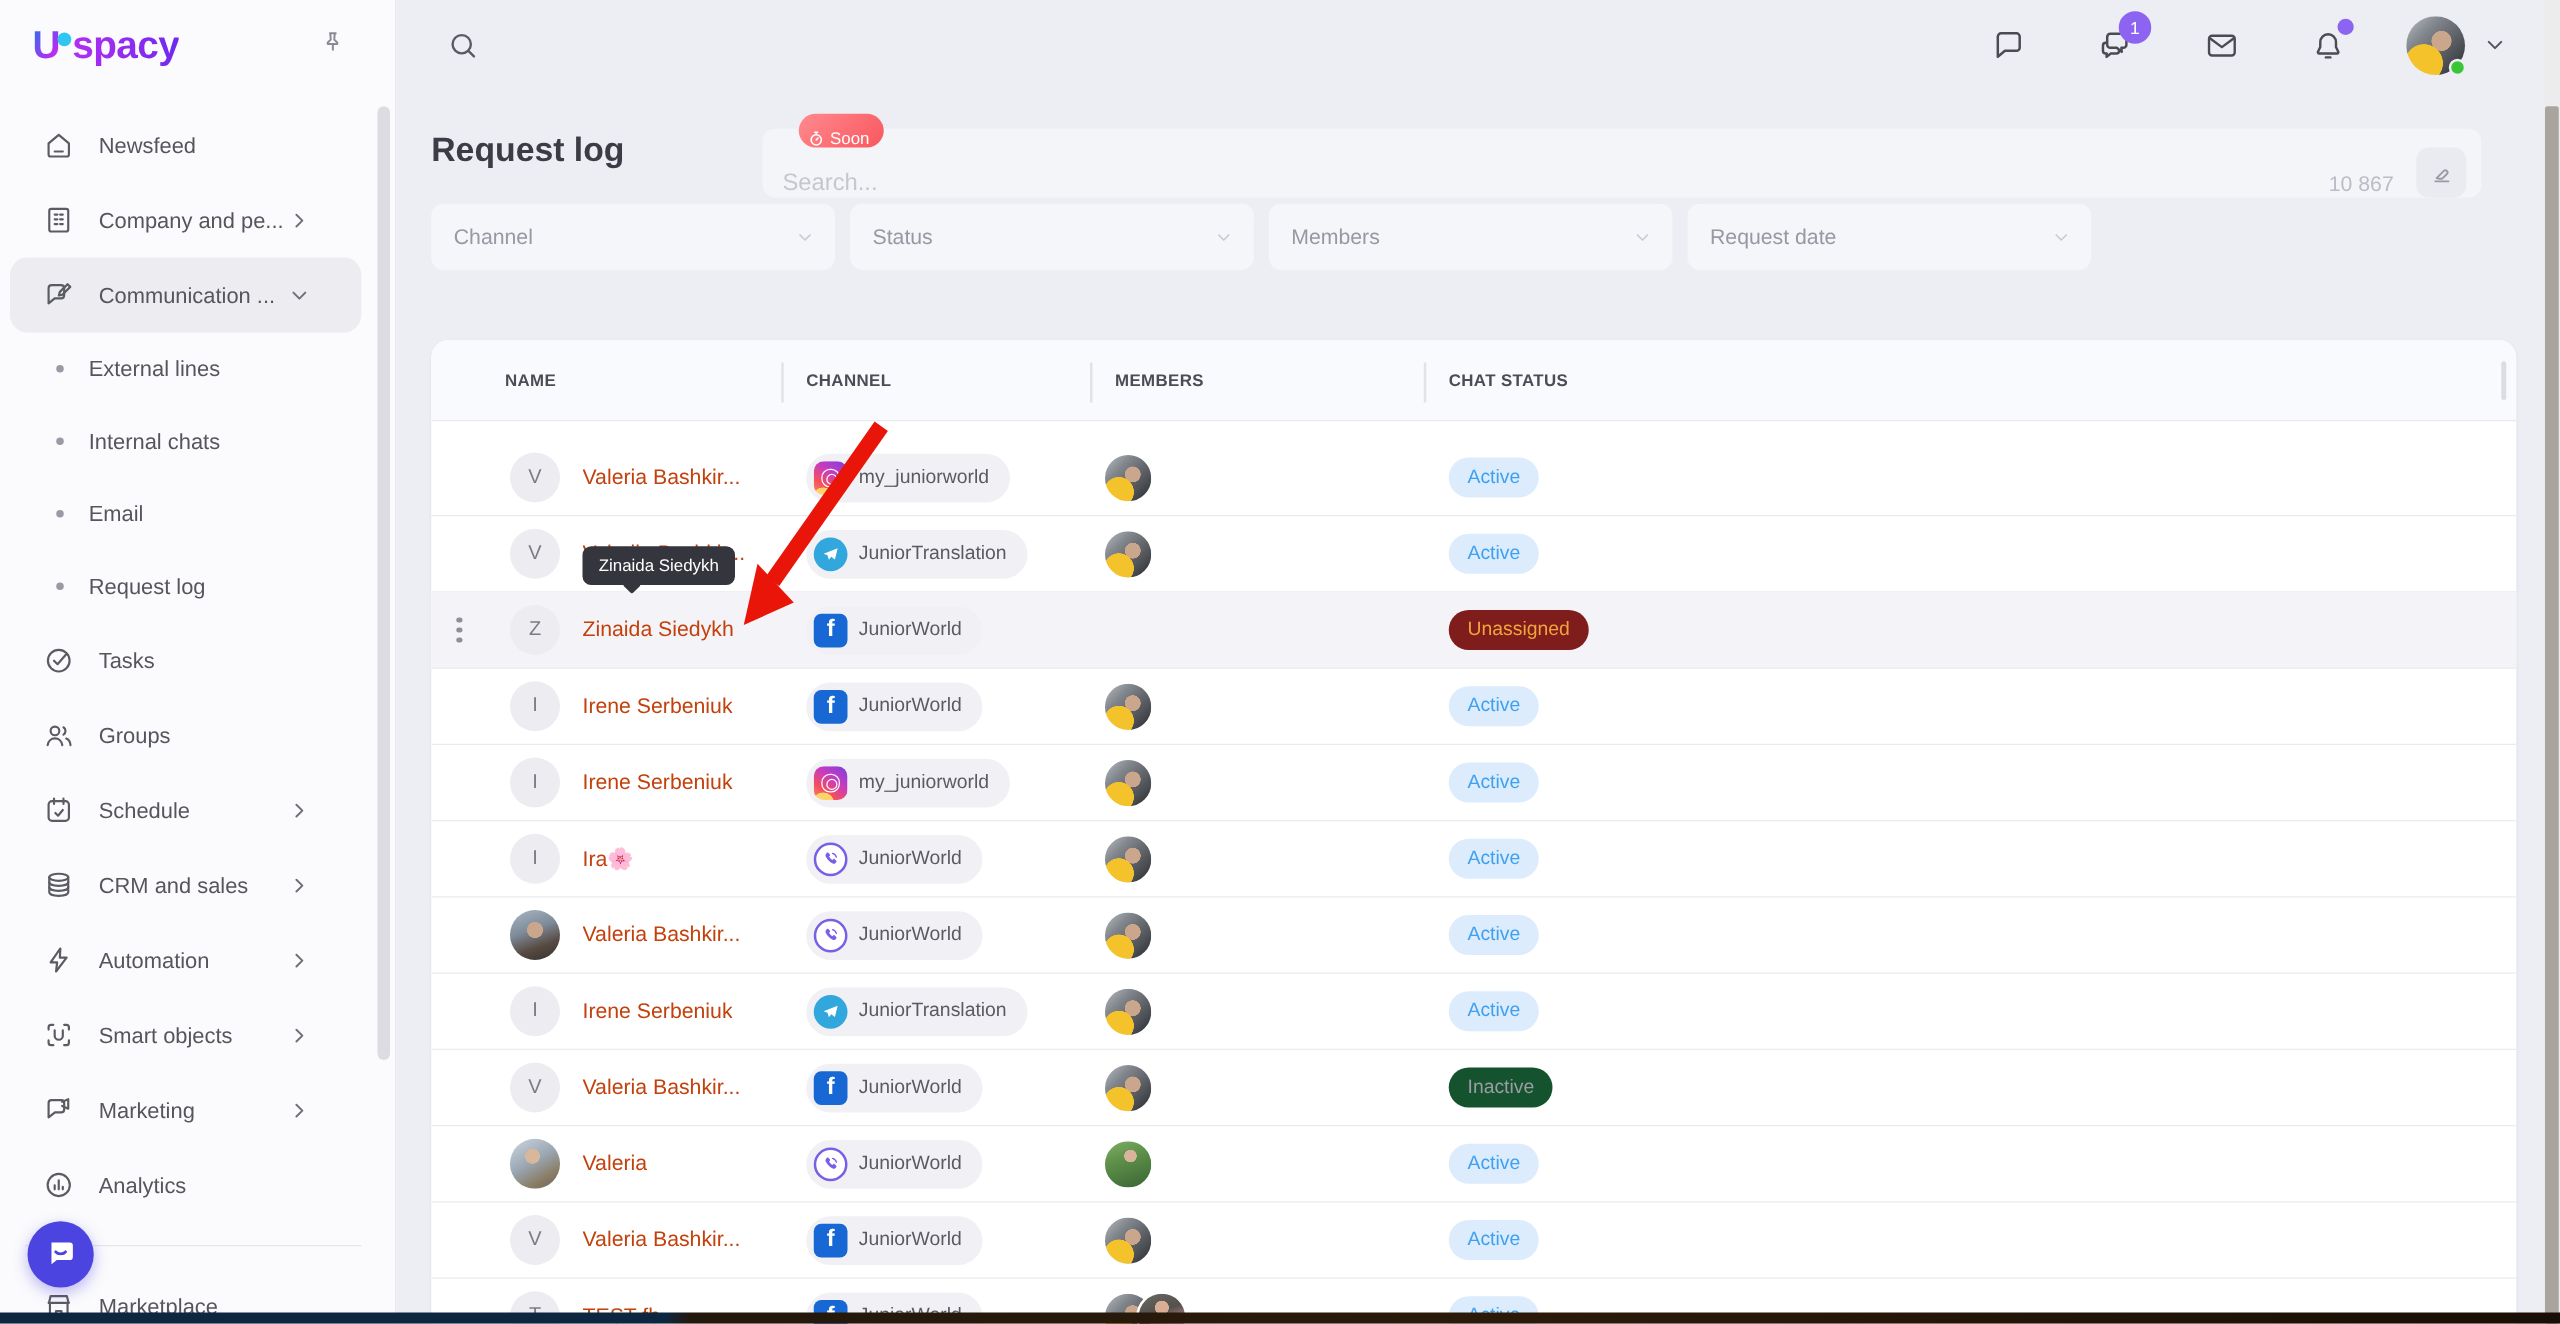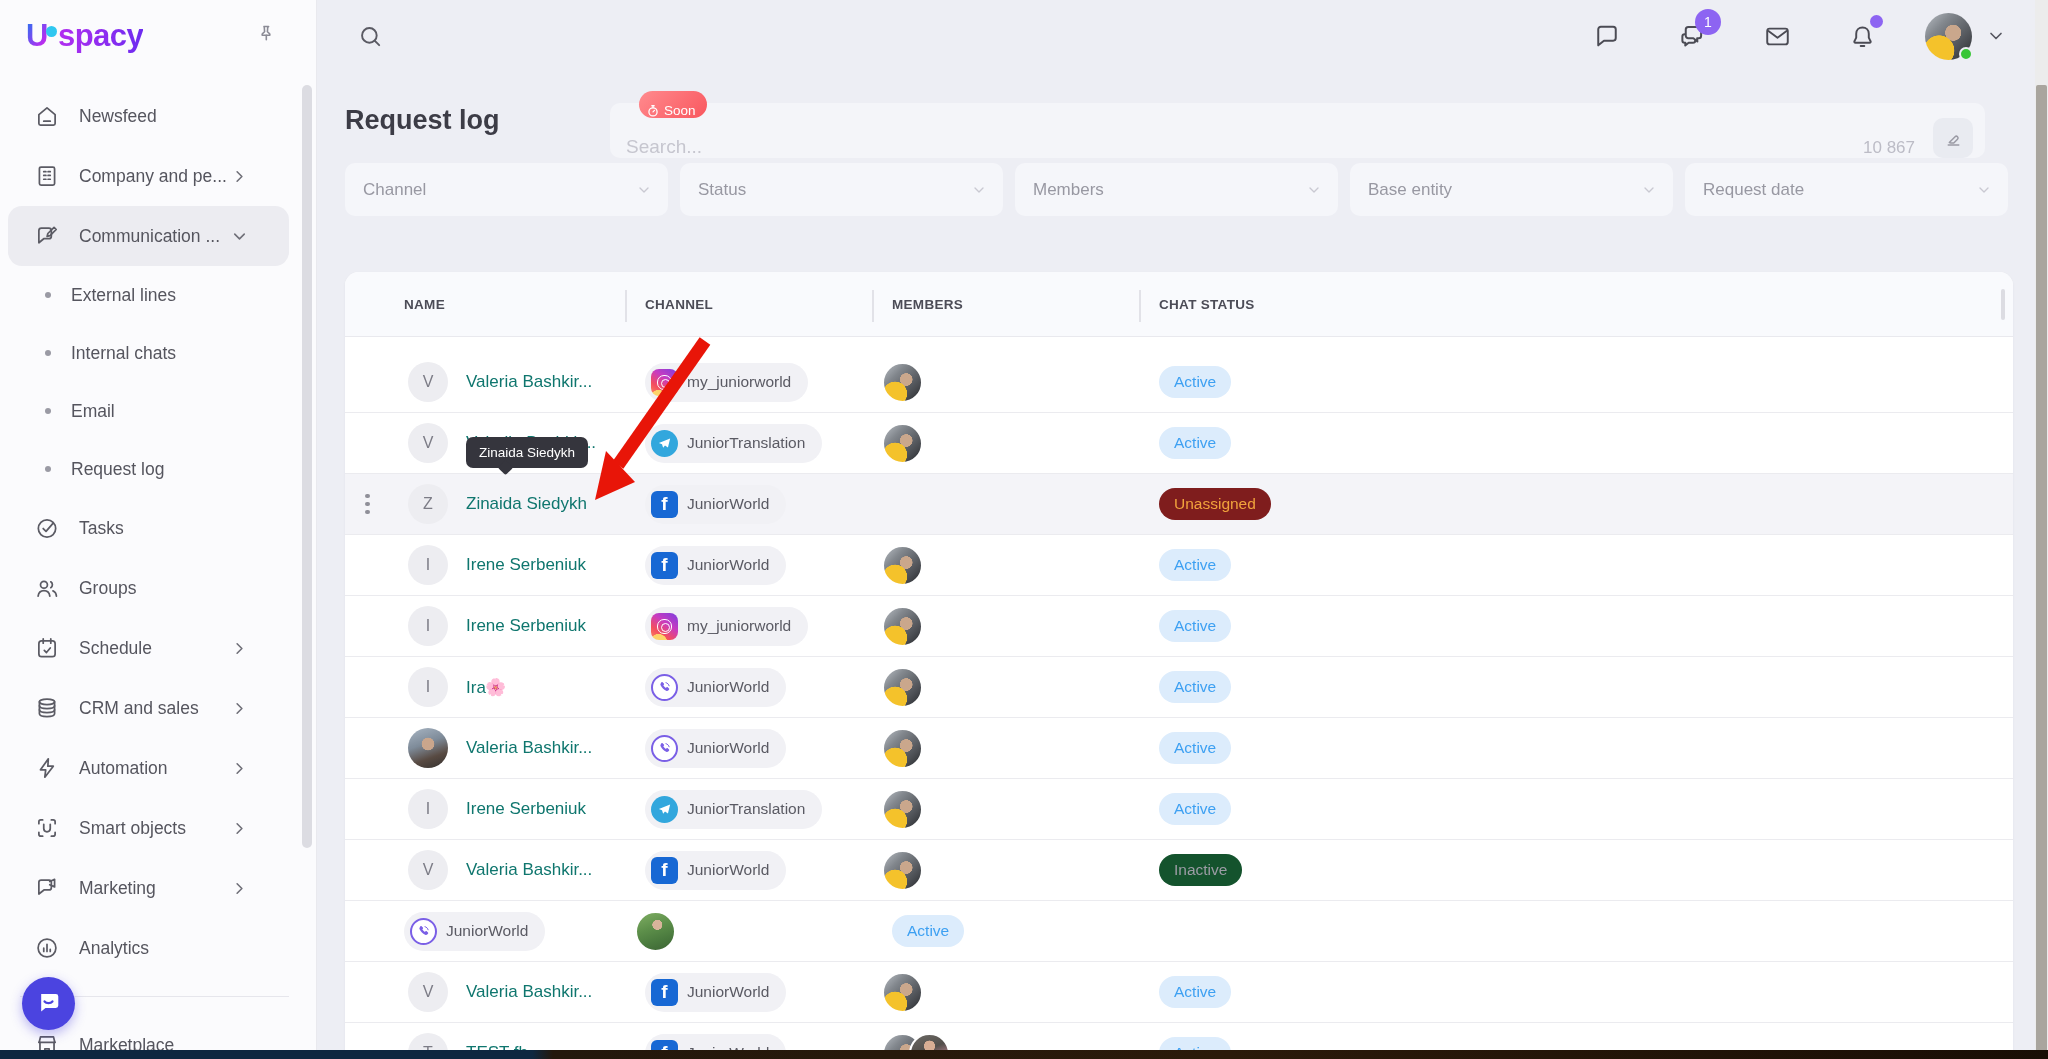--- a/index.html
+++ b/index.html
@@ -70,21 +70,21 @@
   .th.divided::before { content:""; position:absolute; left:-20px; top:-7px; width:2px; height:32px; background:#e2e2e8; }
   .thead .right-div { position:absolute; right:8px; top:17px; width:4px; height:31px; border-radius:3px; background:#dcdce2; }
   .tbody { padding-top:15px; }
   .trow { height:61px; border-bottom:1px solid #ebebef; }
   .trow.hover { background:#f4f4f8; }
   .kebab { display:flex; flex-direction:column; gap:3.5px; margin-left:20px; width:5px; cursor:pointer; }
   .kebab i { width:4.5px; height:4.5px; border-radius:50%; background:#8f8f99; }
   .namecell { display:flex; align-items:center; gap:18px; padding-left:4px; min-width:0; }
   .avatar-letter { width:40px; height:40px; border-radius:50%; background:#ededf1; color:#7c7c86; font-size:16px; display:flex; align-items:center; justify-content:center; flex:0 0 auto; }
   .avatar-photo { width:40px; height:40px; flex:0 0 auto; }
-  .pname { font-size:17px; color:#0f766e; white-space:nowrap; overflow:hidden; text-overflow:ellipsis; }
+  .pname { font-size:17px; color:#c2410c; white-space:nowrap; overflow:hidden; text-overflow:ellipsis; }
   .chip { display:inline-flex; align-items:center; gap:9px; height:39px; padding:0 17px 0 6px; border-radius:20px; background:#f1f1f5; }
   .chip .ctext { font-size:15.5px; color:#5a5a63; white-space:nowrap; }
   .ci { width:27px; height:27px; flex:0 0 auto; display:flex; align-items:center; justify-content:center; position:relative; }
   .ci.ig { border-radius:8px; background:radial-gradient(circle at 28% 110%, #fdd36a 0 24%, rgba(0,0,0,0) 25%), linear-gradient(215deg,#7b3fe0 0%,#c93bbf 40%,#f34e5f 70%,#fd8d5c 100%); }
   .ci.ig::before { content:""; position:absolute; inset:6px; border:1.8px solid #fff; border-radius:7px; }
   .ci.ig::after { content:""; position:absolute; left:10px; top:10px; width:7px; height:7px; border:1.8px solid #fff; border-radius:50%; }
   .ci.tg { border-radius:50%; background:#32a7dd; }
   .ci.fb { border-radius:6px; background:#1768d4; color:#fff; font-weight:700; font-size:19px; }
   .ci.vb { border-radius:50%; background:#fff; border:2px solid #7a5fe6; }
   .members { display:flex; margin-left:-10px; }
@@ -379,28 +379,20 @@
       </div>
       <div class="filter">
         <span class="flbl">Members</span>
         <span class="fchev">
           <svg width="16" height="16" viewBox="0 0 24 24" stroke="currentColor" fill="none" stroke-width="2" stroke-linecap="round" stroke-linejoin="round">
             <path d="m6 9 6 6 6-6"></path>
           </svg>
         </span>
       </div>
       <div class="filter">
-        <span class="flbl">Base entity</span>
-        <span class="fchev">
-          <svg width="16" height="16" viewBox="0 0 24 24" stroke="currentColor" fill="none" stroke-width="2" stroke-linecap="round" stroke-linejoin="round">
-            <path d="m6 9 6 6 6-6"></path>
-          </svg>
-        </span>
-      </div>
-      <div class="filter">
         <span class="flbl">Request date</span>
         <span class="fchev">
           <svg width="16" height="16" viewBox="0 0 24 24" stroke="currentColor" fill="none" stroke-width="2" stroke-linecap="round" stroke-linejoin="round">
             <path d="m6 9 6 6 6-6"></path>
           </svg>
         </span>
       </div>
     </div>
 
   <section class="card">
@@ -581,20 +573,24 @@
             </span></div>
           <div>
             <span class="members">
               <span class="mem ph ph-sunflower"></span>
             </span>
           </div>
           <div><span class="pill inactive">Inactive</span></div>
         </div>
         <div class="tgrid trow">
           <div></div>
+          <div class="namecell">
+            <span class="avatar-photo ph ph-bench"></span>
+            <span class="pname">Valeria</span>
+          </div>
           <div><span class="chip">
               <span class="ci vb">
                 <svg width="16" height="16" viewBox="0 0 24 24">
                   <path fill="#7a5fe6" d="M6.6 4.8c.5-.5 1.3-.5 1.8 0l1.9 1.9c.5.5.5 1.3 0 1.8l-.9.9c.9 1.7 2.3 3.1 4 4l.9-.9c.5-.5 1.3-.5 1.8 0l1.9 1.9c.5.5.5 1.3 0 1.8l-1.2 1.2c-.8.8-2 .9-3 .4-3.8-1.9-6.5-4.6-8.4-8.4-.5-1-.4-2.2.4-3z"></path>
                   <path d="M13.5 5.5c2.3.6 4.1 2.4 4.7 4.7" stroke="#7a5fe6" fill="none" stroke-width="1.5" stroke-linecap="round"></path>
                 </svg>
               </span>
               <span class="ctext">JuniorWorld</span>
             </span></div>
           <div>

